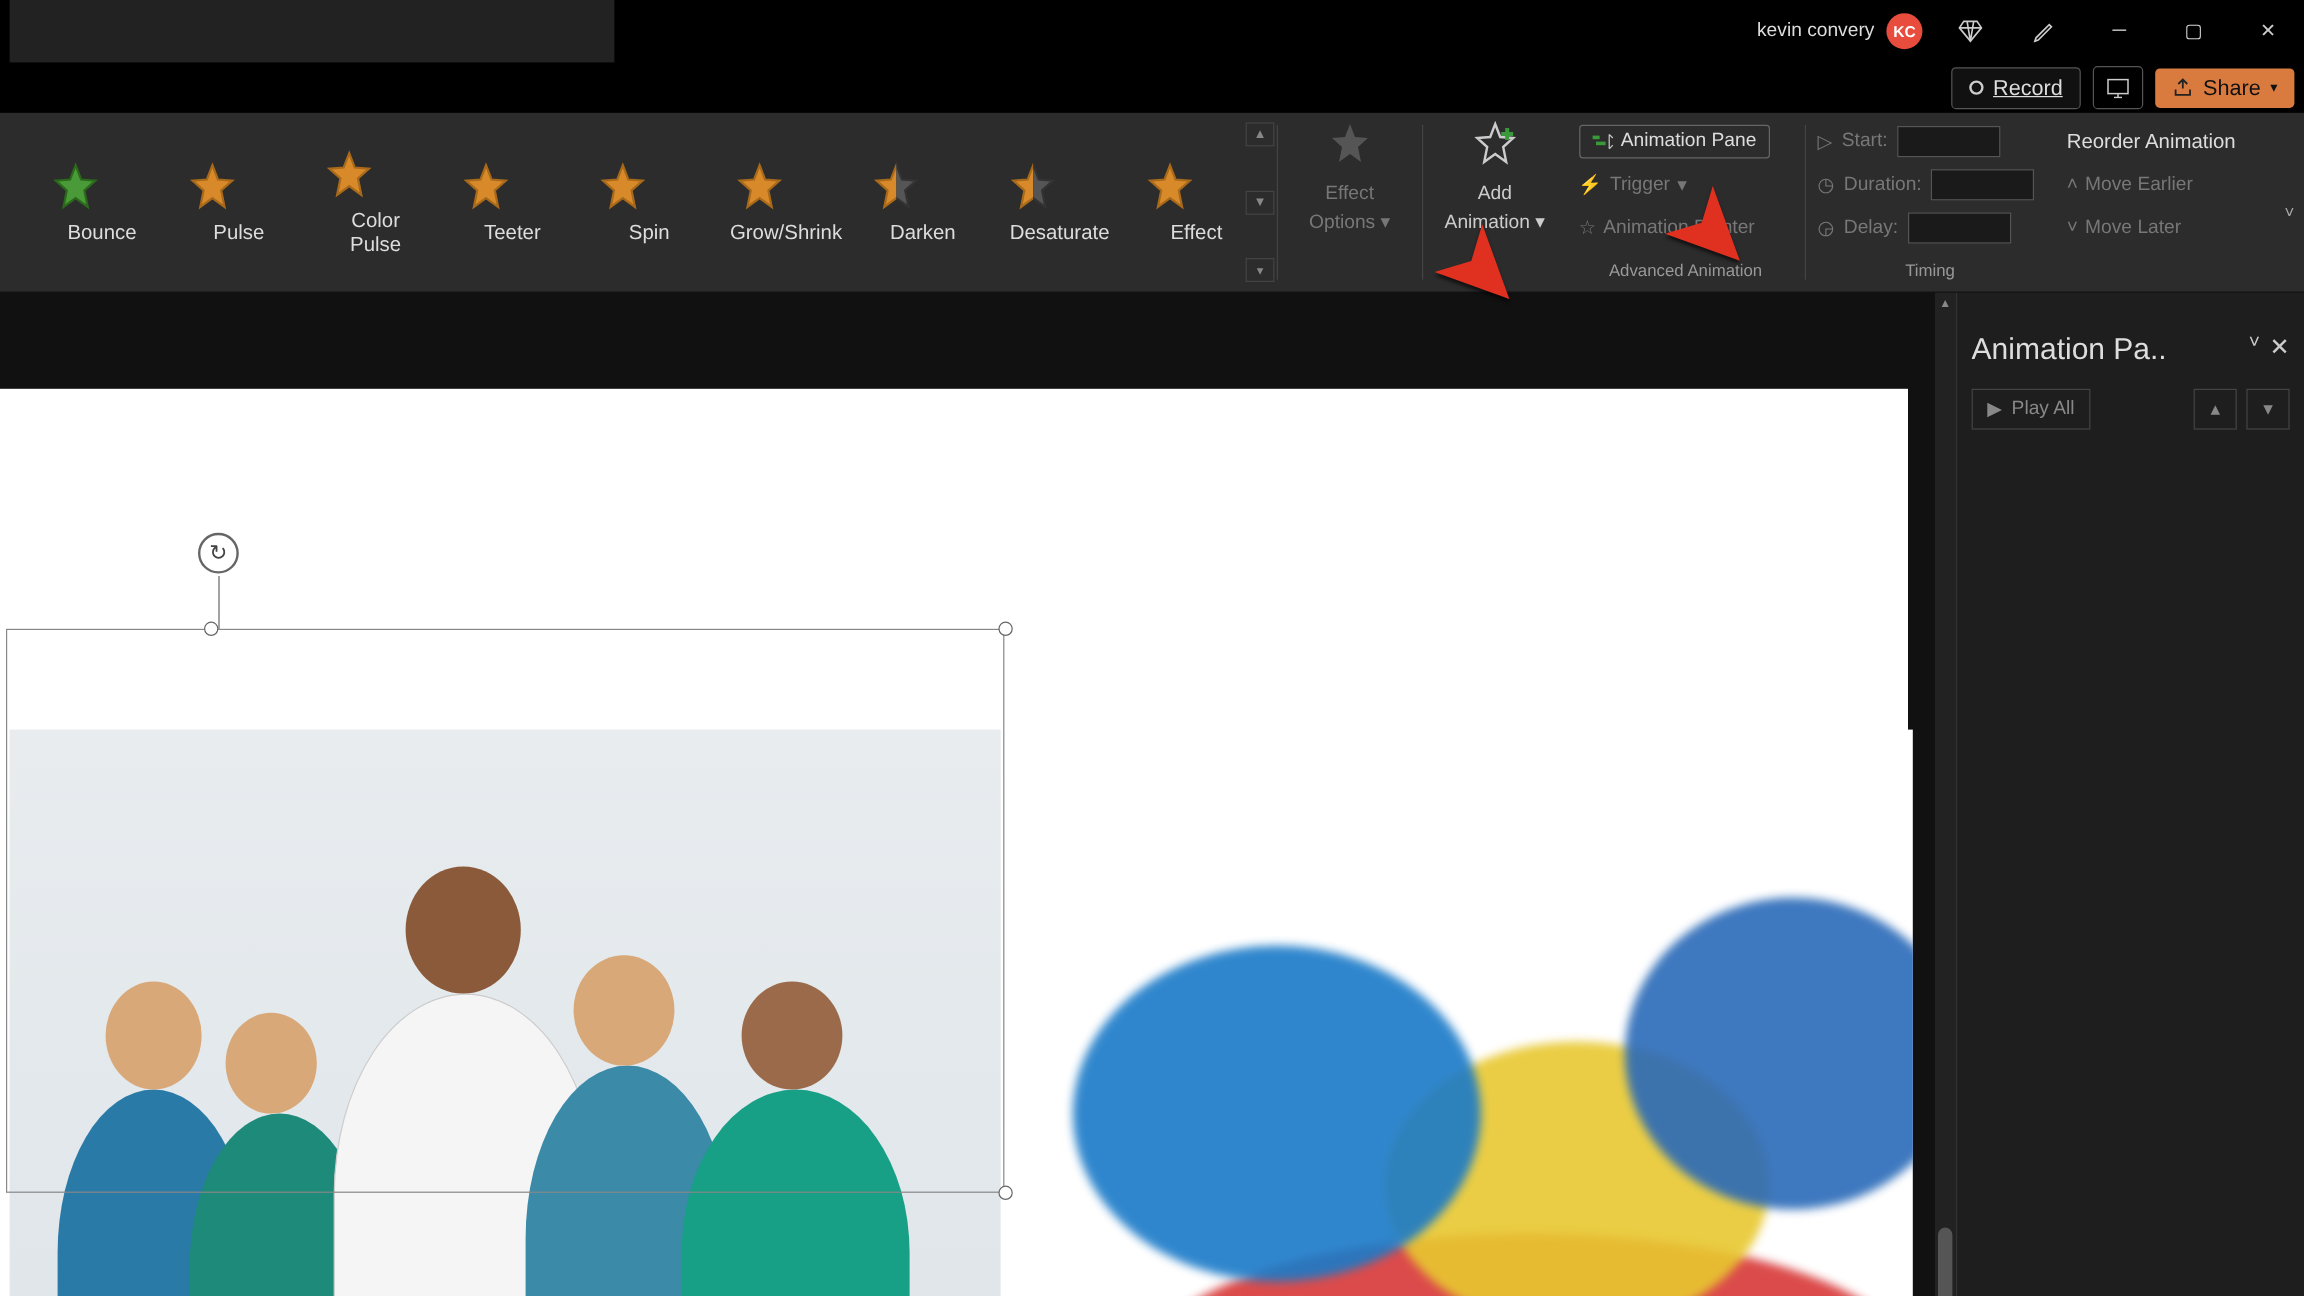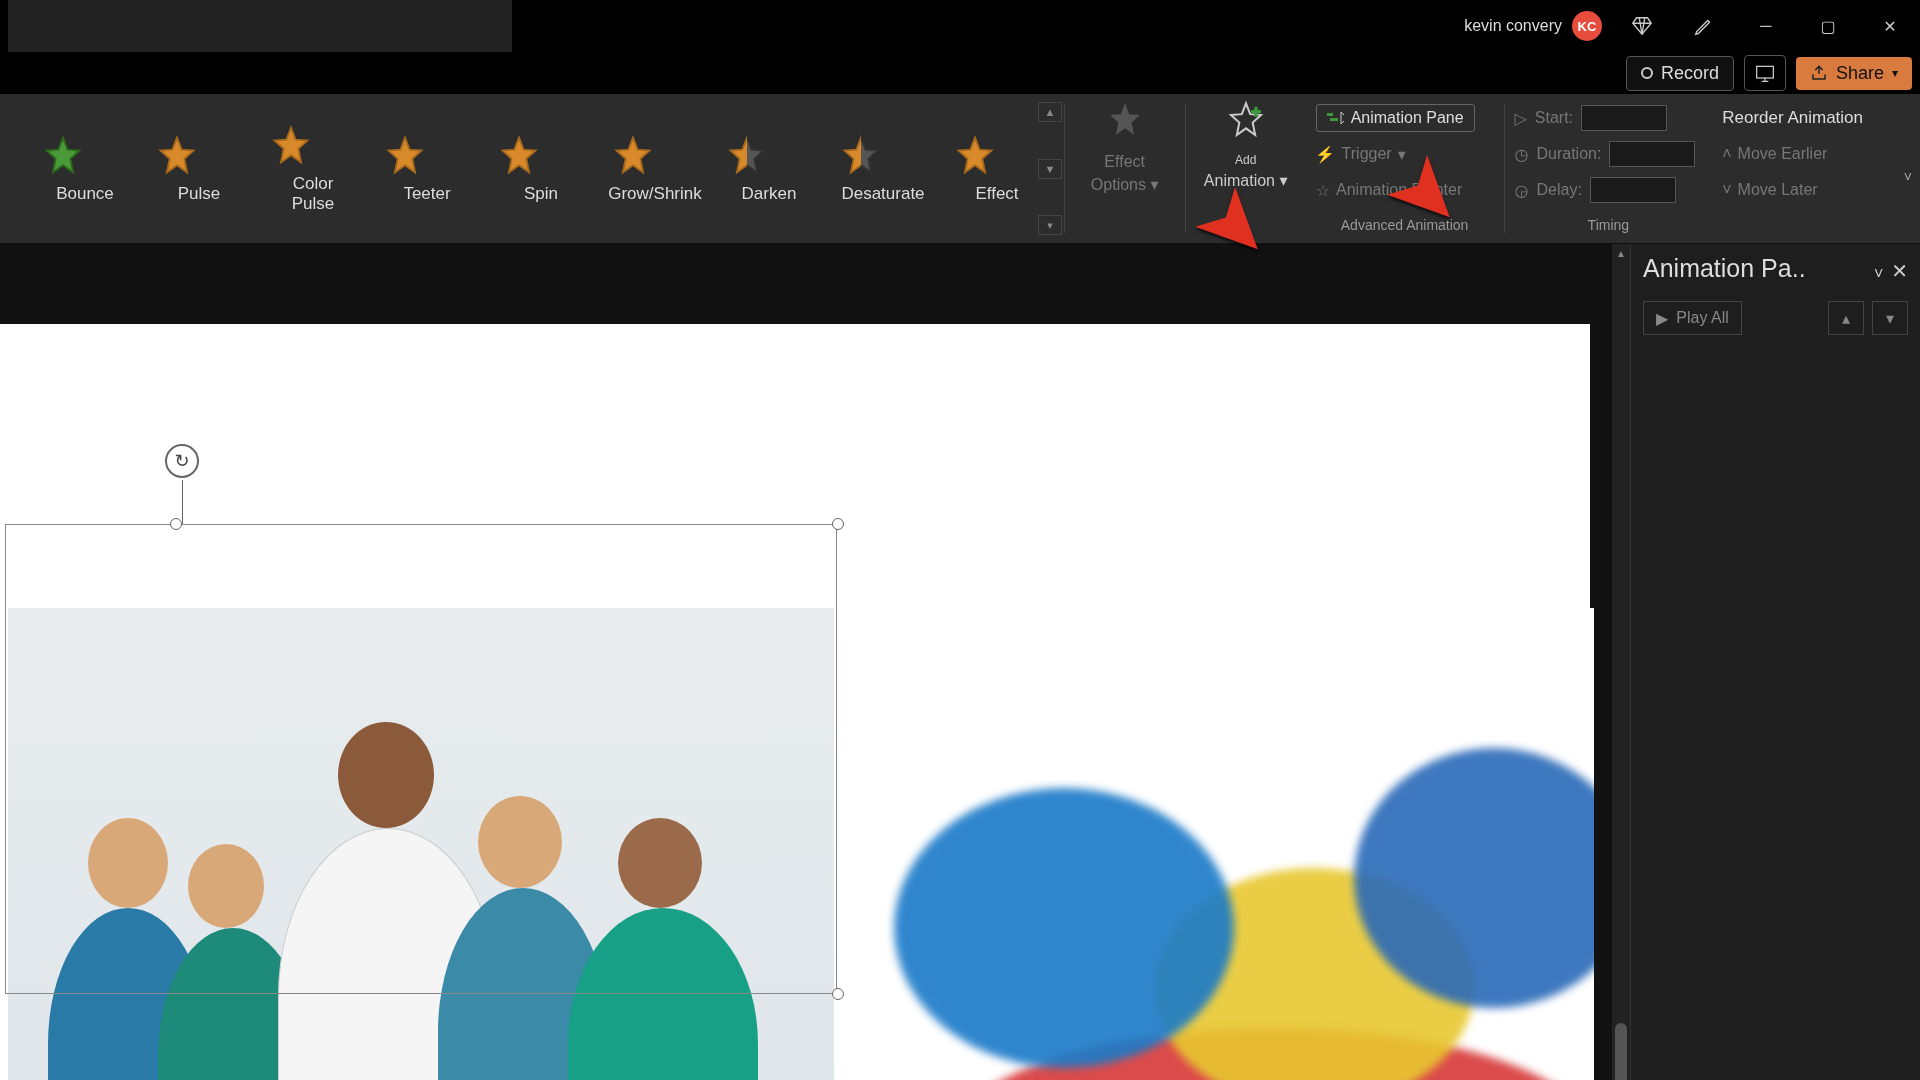--- a/index.html
+++ b/index.html
@@ -4,21 +4,21 @@
   <style>
     * { margin:0; padding:0; box-sizing:border-box; font-family:"Segoe UI",Arial,sans-serif; }
     body { background:#000; width:1920px; height:1080px; overflow:hidden; color:#ccc; position:relative; }
     .topbar { height:52px; display:flex; align-items:center; justify-content:space-between; background:#000; padding:0 8px; }
     .title-area { width:504px; height:52px; background:#222; }
     .top-right { display:flex; align-items:center; gap:18px; }
     .user { display:flex; align-items:center; gap:10px; font-size:16px; color:#ddd; }
     .avatar { width:30px; height:30px; border-radius:50%; background:#e74c3c; color:#fff; display:flex; align-items:center; justify-content:center; font-size:13px; font-weight:600; }
     .winbtn { width:44px; height:40px; display:flex; align-items:center; justify-content:center; color:#ccc; cursor:pointer; }
     .row2 { height:42px; display:flex; align-items:center; justify-content:flex-end; gap:10px; padding:0 8px; }
-    .record { border:1px solid #555; border-radius:4px; padding:6px 14px; display:flex; align-items:center; gap:8px; font-size:18px; color:#ddd; background:#111; }
+    .record { border:1px solid #555; border-radius:4px; padding:6px 14px; display:flex; align-items:center; gap:8px; font-size:18px; color:#ddd; background:#111;text-decoration:underline; }
     .record-dot { width:12px; height:12px; border:2px solid #ccc; border-radius:50%; }
     .present { border:1px solid #555; border-radius:4px; width:42px; height:36px; display:flex; align-items:center; justify-content:center; }
     .share { background:#d97a3f; border-radius:4px; padding:6px 14px; display:flex; align-items:center; gap:8px; color:#111; font-size:18px; font-weight:500; }
     .share .chev { font-size:12px; }
 
     .ribbon { height:150px; background:#2c2c2c; display:flex; border-bottom:1px solid #111; position:relative; }
     .gallery { display:flex; padding:8px 6px 8px 6px; flex:0 0 auto; }
     .anim { width:114px; display:flex; flex-direction:column; align-items:center; justify-content:center; gap:6px; cursor:pointer; }
     .anim .star { width:44px; height:44px; display:flex; align-items:center; justify-content:center; }
     .anim span.lbl { font-size:17px; color:#ddd; text-align:center;margin-left:44px; }
@@ -66,21 +66,21 @@
     .h5 { left:610px; bottom:340px; width:84px; height:90px; background:#9a6a4a; }
 
     .img2 { position:absolute; top:284px; left:834px; width:760px; height:640px; background:#fff; overflow:hidden; }
     .blob { position:absolute; border-radius:50%; filter:blur(4px); opacity:.9; }
     .b1 { left:60px; top:180px; width:340px; height:280px; background:#1a7ac8; }
     .b2 { left:320px; top:260px; width:320px; height:240px; background:#e8c830; }
     .b3 { left:520px; top:140px; width:280px; height:260px; background:#2a6ab8; }
     .b4 { left:120px; top:420px; width:640px; height:220px; background:#d83838; }
 
     .panel { width:290px; background:#1e1e1e; border-left:1px solid #333; display:flex; flex-direction:column; }
-    .panel-hdr { display:flex; align-items:flex-end; padding:10px 12px; }
+    .panel-hdr { display:flex; align-items:flex-start; padding:10px 12px;margin-top:23px; }
     .panel-hdr h3 { font-size:25px; font-weight:400; color:#ddd; flex:1; white-space:nowrap; overflow:hidden; }
     .panel-hdr .chev { font-size:16px; margin:0 8px; }
     .panel-hdr .close { font-size:20px; cursor:pointer; }
     .panel-tools { display:flex; gap:8px; padding:8px 12px; }
     .play { display:flex; align-items:center; gap:8px; border:1px solid #444; padding:6px 12px; color:#888; font-size:16px; }
     .sq { width:36px; height:34px; border:1px solid #444; display:flex; align-items:center; justify-content:center; color:#888; }
 
     
     svg.star-svg { width:44px; height:44px; }
     .green path { fill:#4a9a3a; stroke:#2a6a1a; }
@@ -247,21 +247,21 @@
   </div>
   <div class="sep"></div>
   <div class="grp">
     <div class="bigbtn" style="color:#ccc">
       <span class="ic">
         <svg width="40" height="40" viewBox="0 0 24 24">
             <path fill="none" stroke="#ccc" stroke-width="1.2" d="M12 2l2.5 6.5L21 9l-5 4.5L17.5 21 12 17l-5.5 4L8 13.5 3 9l6.5-.5z"></path>
             <path stroke="#3a9a3a" stroke-width="2" d="M18 4v6M15 7h6"></path>
           </svg>
       </span>
-      <span style="font-size:12px">Add</span>
+      <span style="font-size:16px">Add</span>
       <span style="font-size:16px"><span>Animation</span> ▾</span>
     </div>
   </div>
   <div class="grp" style="width:200px">
     <div class="grp-row">
       <div class="anim-pane-btn">
         <svg width="18" height="14" viewBox="0 0 18 14">
             <rect x="0" y="2" width="6" height="3" fill="#3a9a3a"></rect>
             <rect x="3" y="7" width="8" height="3" fill="#3a9a3a"></rect>
             <path stroke="#ccc" d="M14 1v12M14 1l3 3M14 13l3-3"></path>

